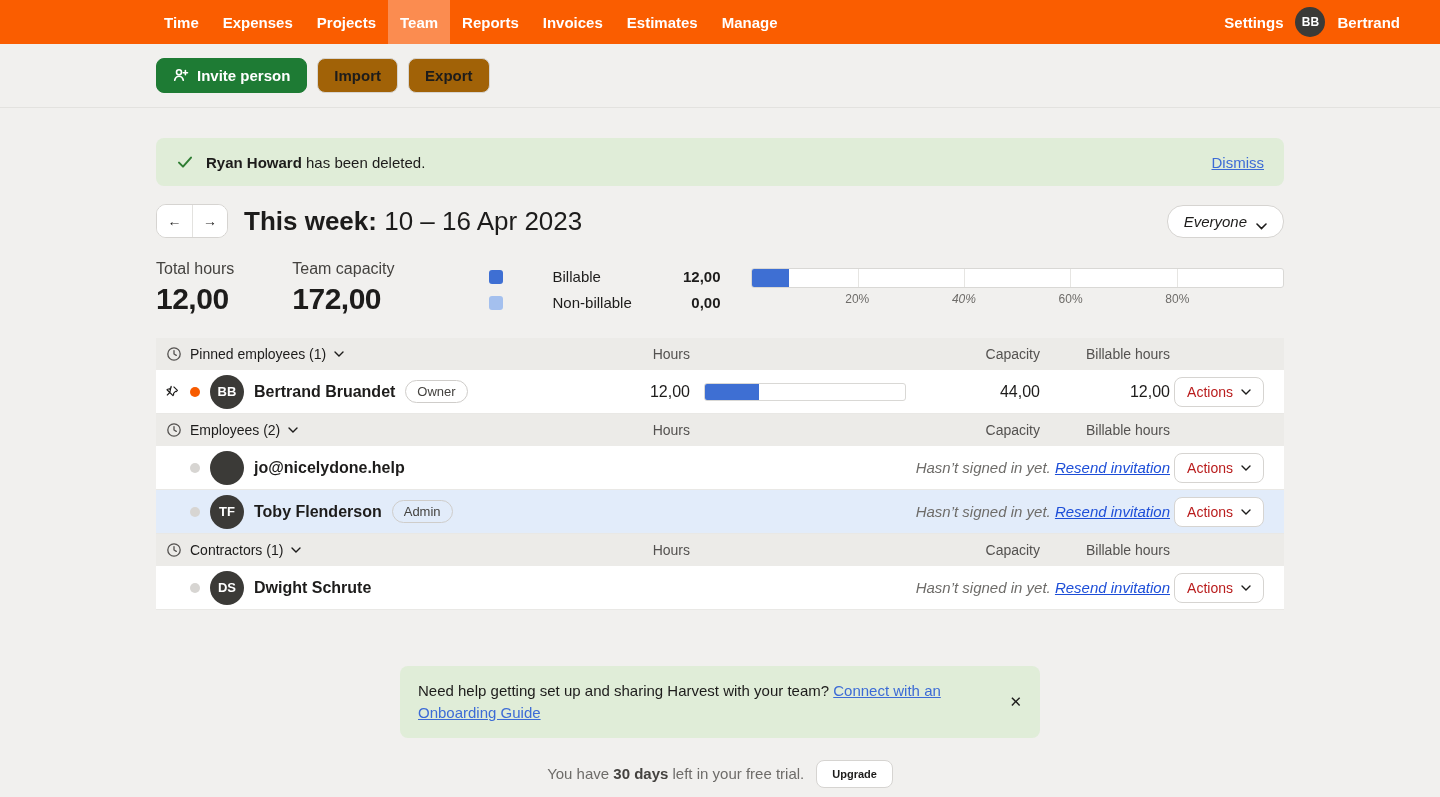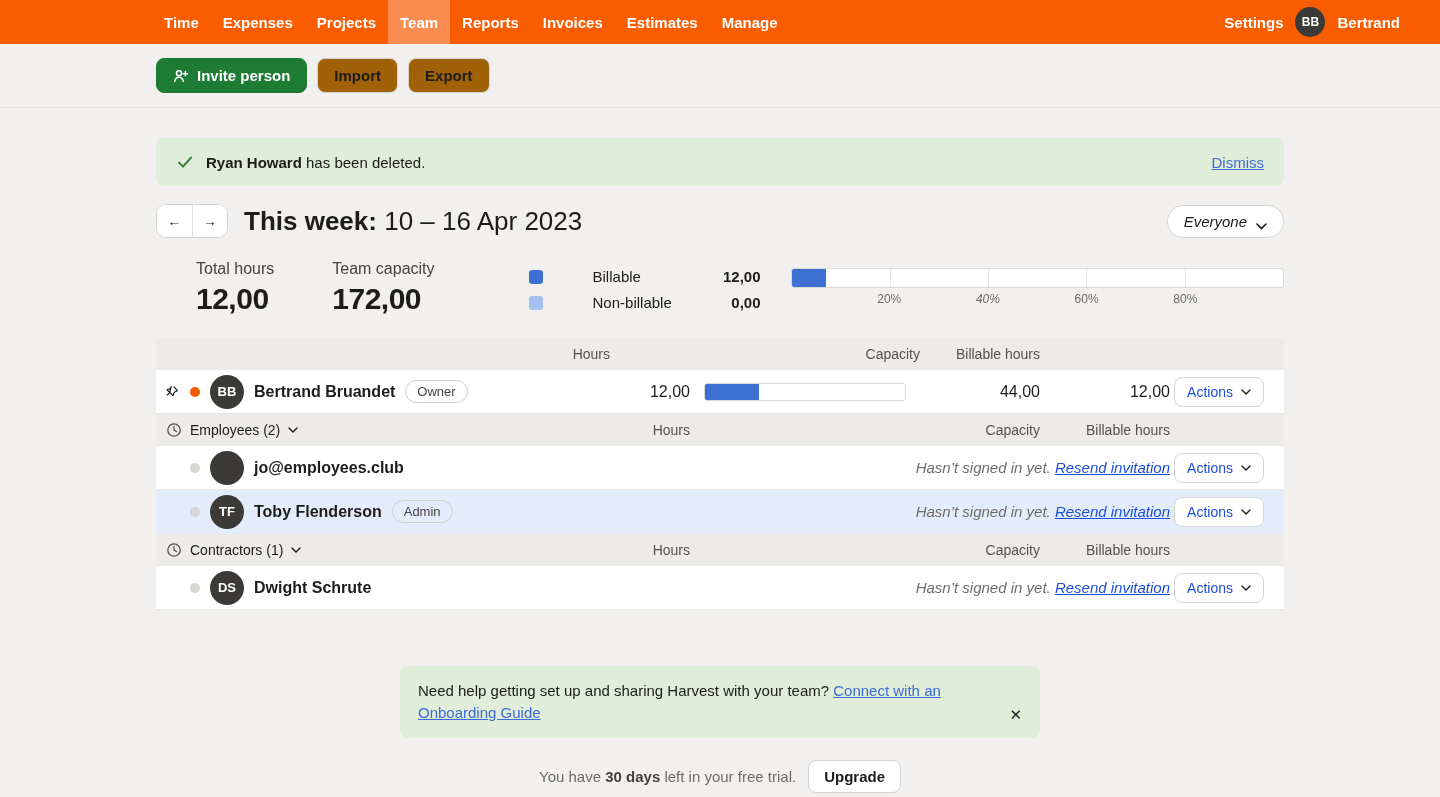--- a/index.html
+++ b/index.html
@@ -17,21 +17,21 @@
   .nav-item.active { background:#FB8C50; }
   .nav-right { margin-left:auto; display:flex; align-items:center; gap:12px; }
   .nav-link { color:#fff; font-size:15px; font-weight:bold; }
   .nav-avatar { width:30px; height:30px; border-radius:50%; background:#3B3A37; color:#fff;
     font-size:12px; font-weight:bold; display:flex; align-items:center; justify-content:center; }
 
   
   .toolbar { height:64px; display:flex; align-items:center; gap:10px; padding:0 156px;
     background:#F1F0EE; border-bottom:1px solid #E3E2DF; }
   .btn { border-radius:8px; font-size:15px; font-weight:bold; padding:8px 16px; }
-  .btn-green { background:#1E7B34; color:#fff; border:1px solid #1E7B34; display:flex; align-items:center; gap:8px; }
+  .btn-green { background:#1E7B34; color:#fff; border:1px solid #1E7B34; display:flex; align-items:flex-start; gap:8px; }
   .btn-white { background:#a16207; color:#1D1C1B; border:1px solid #D6D4D1; }
 
   .content { padding:0 156px; }
 
   
   .alert { margin-top:30px; background:#E0EDD8; border-radius:8px; padding:15px 20px;
     display:flex; align-items:center; gap:12px; font-size:15px; }
   .alert .check { color:#2E7D32; flex:0 0 auto; display:flex; }
   .alert b { font-weight:bold; }
   .link-blue { color:#3C6BD6; text-decoration:underline; font-size:15px; }
@@ -41,21 +41,21 @@
   .weekrow { margin-top:18px; display:flex; align-items:center; }
   .pager { display:flex; background:#fff; border:1px solid #D6D4D1; border-radius:10px; overflow:hidden; }
   .pager button { width:35px; height:32px; background:#fff; border:none; font-size:14px; color:#1D1C1B; }
   .pager button + button { border-left:1px solid #E3E2DF; }
   .week-title { margin-left:16px; font-size:26px; }
   .week-title b { font-weight:bold; }
   .pill-btn { margin-left:auto; display:flex; align-items:flex-end; gap:9px; background:#fff;
     border:1px solid #D6D4D1; border-radius:16px; padding:7px 16px; font-size:15px; color:#1D1C1B;font-style:italic; }
 
   
-  .stats { margin-top:22px; display:flex; align-items:flex-start;margin-left:40px; }
+  .stats { margin-top:22px; display:flex; align-items:flex-start; }
   .stat { margin-right:58px; }
   .stat .lbl { font-size:16px; color:#44423F; }
   .stat .val { font-size:30px; font-weight:bold; margin-top:4px; letter-spacing:-0.5px; }
   .legend { margin-left:36px; width:232px; display:flex; flex-direction:column; gap:9px; padding-top:8px; }
   .legend-row { display:flex; align-items:center; font-size:15px;gap:40px; }
   .sq { width:14px; height:14px; border-radius:3px; margin-right:10px; flex:0 0 auto; }
   .sq.billable { background:#3E6FD3; }
   .sq.nonbill { background:#A4C0EE; }
   .legend-row .lv { margin-left:auto; font-weight:bold; font-size:15px; }
   .capwrap { flex:1; margin-left:30px; padding-top:8px; }
@@ -84,36 +84,36 @@
   .pname { font-size:16px; font-weight:bold; white-space:nowrap; }
   .tag { border:1px solid #CFCDCA; border-radius:999px; padding:3px 11px; font-size:13px; color:#44423F; background:transparent; }
   .hours-val { font-size:16px; text-align:right; }
   .rowbar-cell { padding:0 14px; }
   .rowbar { position:relative; height:18px; background:#fff; border:1px solid #D9D8D5; border-radius:3px; }
   .rowfill { position:absolute; left:0; top:0; bottom:0; background:#3E6FD3; border-radius:2px 0 0 2px; }
   .invite-cell { grid-column:2 / 6; text-align:right; font-size:15px; font-style:italic; color:#6E6C69; }
   .invite-cell a { color:#1d4ed8; text-decoration:underline; font-style:italic; }
   .actions-cell { display:flex; justify-content:flex-end; padding-right:20px; }
   .actions-btn { display:flex; align-items:center; gap:8px; background:#fff; border:1px solid #D6D4D1;
-    border-radius:8px; padding:6px 12px; font-size:14px; color:#1d4ed8; }
+    border-radius:8px; padding:6px 12px; font-size:14px; color:#b91c1c; }
   .sect-icon { display:flex; color:#545250; }
   .chev { display:flex; color:#1D1C1B; }
 
   
   .callout { margin:56px auto 0; width:640px; background:#E0EDD8; border-radius:8px;
-    padding:14px 18px; display:flex; align-items:flex-end; font-size:15px; line-height:1.45; }
+    padding:14px 18px; display:flex; align-items:center; font-size:15px; line-height:1.45; }
   .callout .txt { flex:1; }
   .callout .close { margin-left:14px; background:none; border:none; font-size:15px; color:#1D1C1B; line-height:1.2; }
 
   
   .trial { margin-top:22px; display:flex; align-items:center; justify-content:center; gap:12px;
     font-size:15px; color:#6E6C69; }
   .trial b { color:#44423F; font-weight:bold; }
   .upgrade { background:#fff; border:1px solid #D6D4D1; border-radius:8px; padding:7px 15px;
-    font-size:15px; font-weight:bold; color:#1D1C1B; }
+    font-size:11px; font-weight:bold; color:#1D1C1B; }
 
   svg { display:block; }
 </style>
 </head>
 <body>
 
 <div class="nav">
   <div class="nav-item">Time</div>
   <div class="nav-item">Expenses</div>
   <div class="nav-item">Projects</div>
@@ -211,20 +211,34 @@
         <span class="captick p40">40%</span>
         <span class="captick p60">60%</span>
         <span class="captick p80">80%</span>
       </div>
     </div>
   </div>
 
   <div class="table">
 
     <div class="tgrid thead">
+      <div class="ttitle">
+        <span class="sect-icon">
+          <svg width="16" height="16" viewBox="0 0 16 16" fill="none" stroke="currentColor" stroke-width="1.3" stroke-linecap="round">
+              <circle cx="8" cy="8" r="6.2"></circle>
+              <path d="M8 4.6V8l2.3 1.4"></path>
+            </svg>
+        </span>
+        <span>Pinned employees (1)</span>
+        <span class="chev">
+          <svg width="10" height="6" viewBox="0 0 10 6" fill="none" stroke="currentColor" stroke-width="1.4" stroke-linecap="round">
+              <path d="M1 1l4 4 4-4"></path>
+            </svg>
+        </span>
+      </div>
       <div class="colr">Hours</div>
       <div></div>
       <div class="colr">Capacity</div>
       <div class="colr">Billable hours</div>
       <div></div>
     </div>
 
     <div class="tgrid trow">
       <div class="row-left">
         <span class="pin-slot">
@@ -277,21 +291,21 @@
       <div class="colr">Capacity</div>
       <div class="colr">Billable hours</div>
       <div></div>
     </div>
 
     <div class="tgrid trow">
       <div class="row-left">
         <span class="pin-slot"></span>
         <span class="dot offline"></span>
         <span class="avatar"></span>
-        <span class="pname">jo@employees.club</span>
+        <span class="pname">jo@nicelydone.help</span>
       </div>
       <div class="invite-cell">
         <span>Hasn’t signed in yet.</span>
         <a>Resend invitation</a>
       </div>
       <div class="actions-cell">
         <button class="actions-btn">
           <span>Actions</span>
           <span class="chev">
             <svg width="10" height="6" viewBox="0 0 10 6" fill="none" stroke="currentColor" stroke-width="1.4" stroke-linecap="round">

